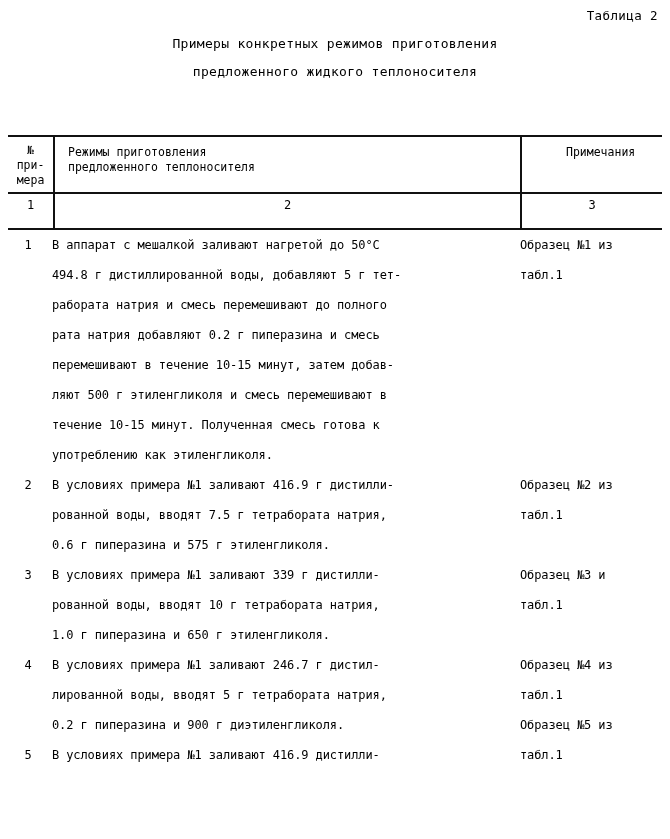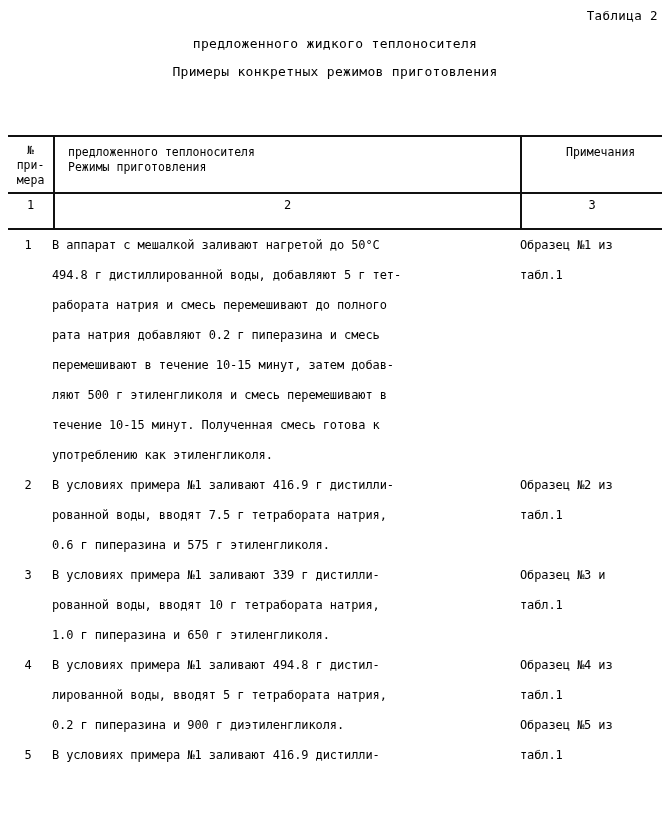--- a/index.html
+++ b/index.html
@@ -151,41 +151,41 @@
   }
 </style>
 </head>
 <body>
 
 <div class="page">
 
   <div class="table-caption">Таблица 2</div>
 
   <div class="doc-title">
+    <span class="title-line">Примеры конкретных режимов приготовления</span>
     <span class="title-line">предложенного жидкого теплоносителя</span>
-    <span class="title-line">Примеры конкретных режимов приготовления</span>
   </div>
 
   <div class="tbl">
     <div class="rule rule-top"></div>
     <div class="rule rule-mid"></div>
     <div class="rule rule-colnum"></div>
 
     <div class="vline vline-a"></div>
     <div class="vline vline-b"></div>
 
     <div class="hdr-exno">
       <span>№</span>
       <span>при-</span>
       <span>мера</span>
     </div>
 
     <div class="hdr-modes">
+      <span>Режимы приготовления</span>
       <span>предложенного теплоносителя</span>
-      <span>Режимы приготовления</span>
     </div>
 
     <div class="hdr-notes">Примечания</div>
 
     <div class="colnum colnum-1">1</div>
     <div class="colnum colnum-2">2</div>
     <div class="colnum colnum-3">3</div>
   </div>
 
   <div class="body" id="table-body">
@@ -254,21 +254,21 @@
         <div class="main">рованной воды, вводят 10 г тетрабората натрия,</div>
         <div class="note">табл.1</div>
       </div>
       <div class="row">
         <div class="num"></div>
         <div class="main">1.0 г пиперазина и 650 г этиленгликоля.</div>
         <div class="note"></div>
       </div>
       <div class="row">
         <div class="num">4</div>
-        <div class="main">В условиях примера №1 заливают 494.8 г дистил-</div>
+        <div class="main">В условиях примера №1 заливают 246.7 г дистил-</div>
         <div class="note">Образец №4 из</div>
       </div>
       <div class="row">
         <div class="num"></div>
         <div class="main">лированной воды, вводят 5 г тетрабората натрия,</div>
         <div class="note">табл.1</div>
       </div>
       <div class="row">
         <div class="num"></div>
         <div class="main">0.2 г пиперазина и 900 г диэтиленгликоля.</div>

